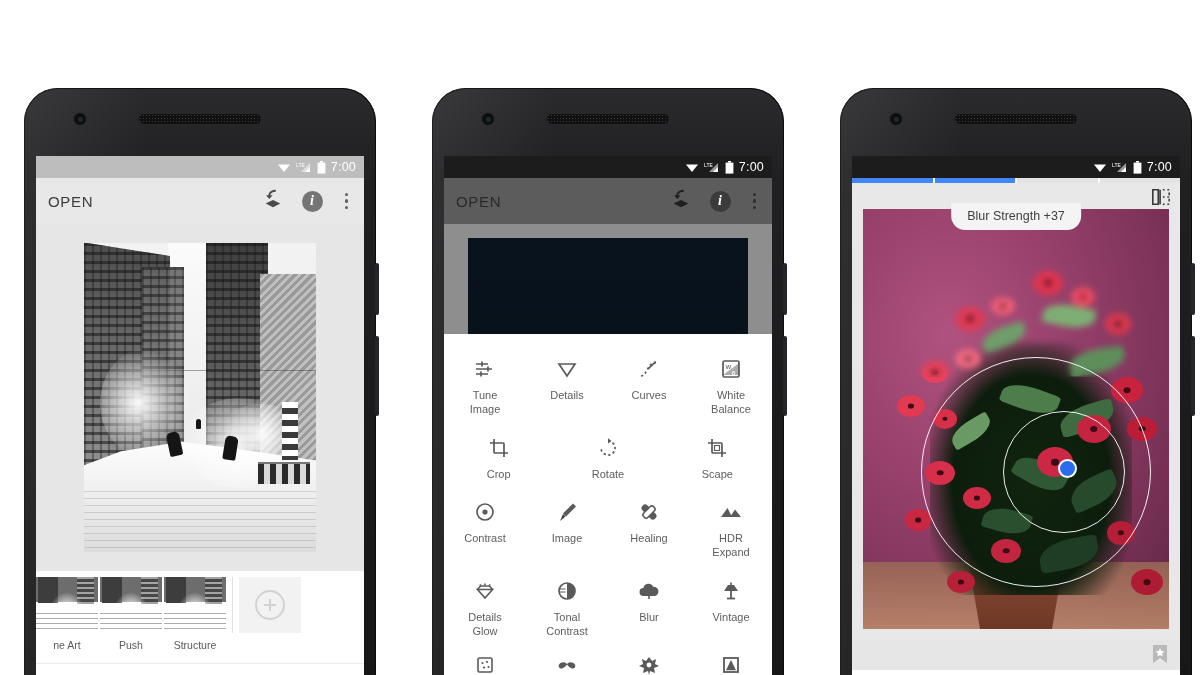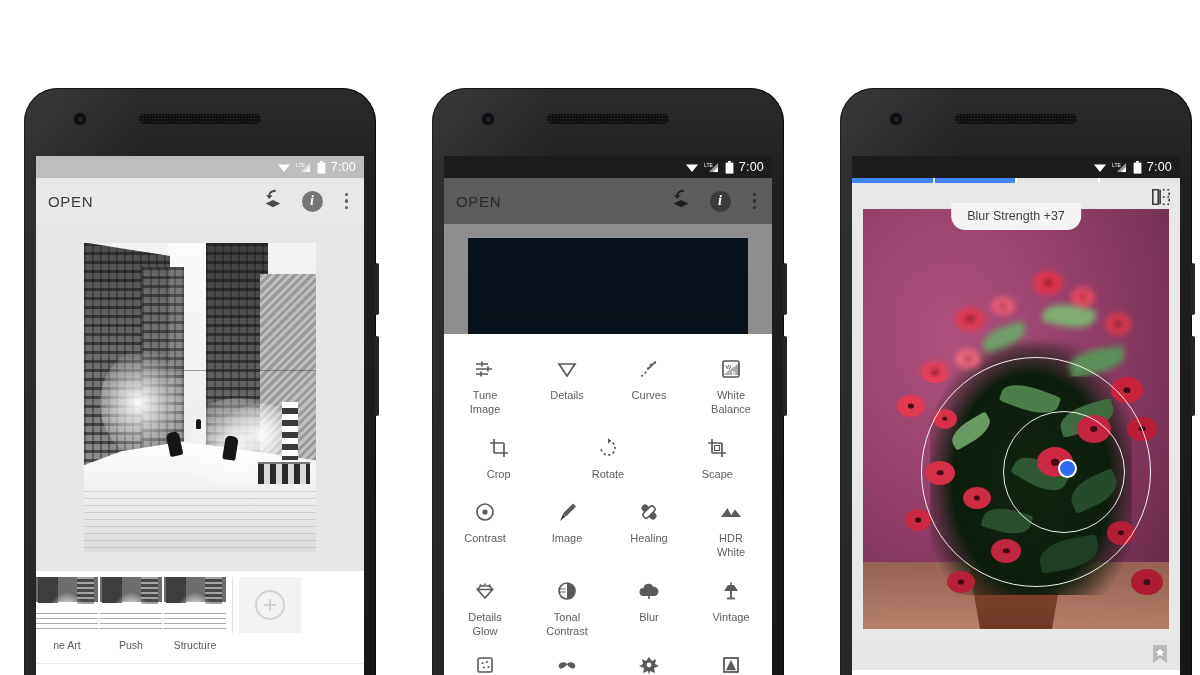--- a/index.html
+++ b/index.html
@@ -475,21 +475,21 @@
               </div>
             <div class="nm">Healing</div>
           </div>
           <div class="tool">
             <div class="ic">
                 <svg width="24" height="24" viewBox="0 0 24 24">
                   <path d="M2 17 L8.5 8 L13 17 Z" fill="#5a5a5a"></path>
                   <path d="M11 17 L16 9.5 L22 17 Z" fill="#5a5a5a"></path>
                 </svg>
               </div>
-            <div class="nm">HDR White</div>
+            <div class="nm">HDR Expand</div>
           </div>
         </div>
 
         <div class="tool-row">
           <div class="tool">
             <div class="ic">
                 <svg width="24" height="24" viewBox="0 0 24 24" fill="none" stroke="#5a5a5a" stroke-width="1.6">
                   <path d="M4.5 10.5 L19.5 10.5 L12 19 Z"></path>
                   <path d="M4.5 10.5 L7.5 7 L16.5 7 L19.5 10.5"></path>
                   <path d="M12 4.5v1.5M7 5.3l.7 1.3M17 5.3l-.7 1.3"></path>

